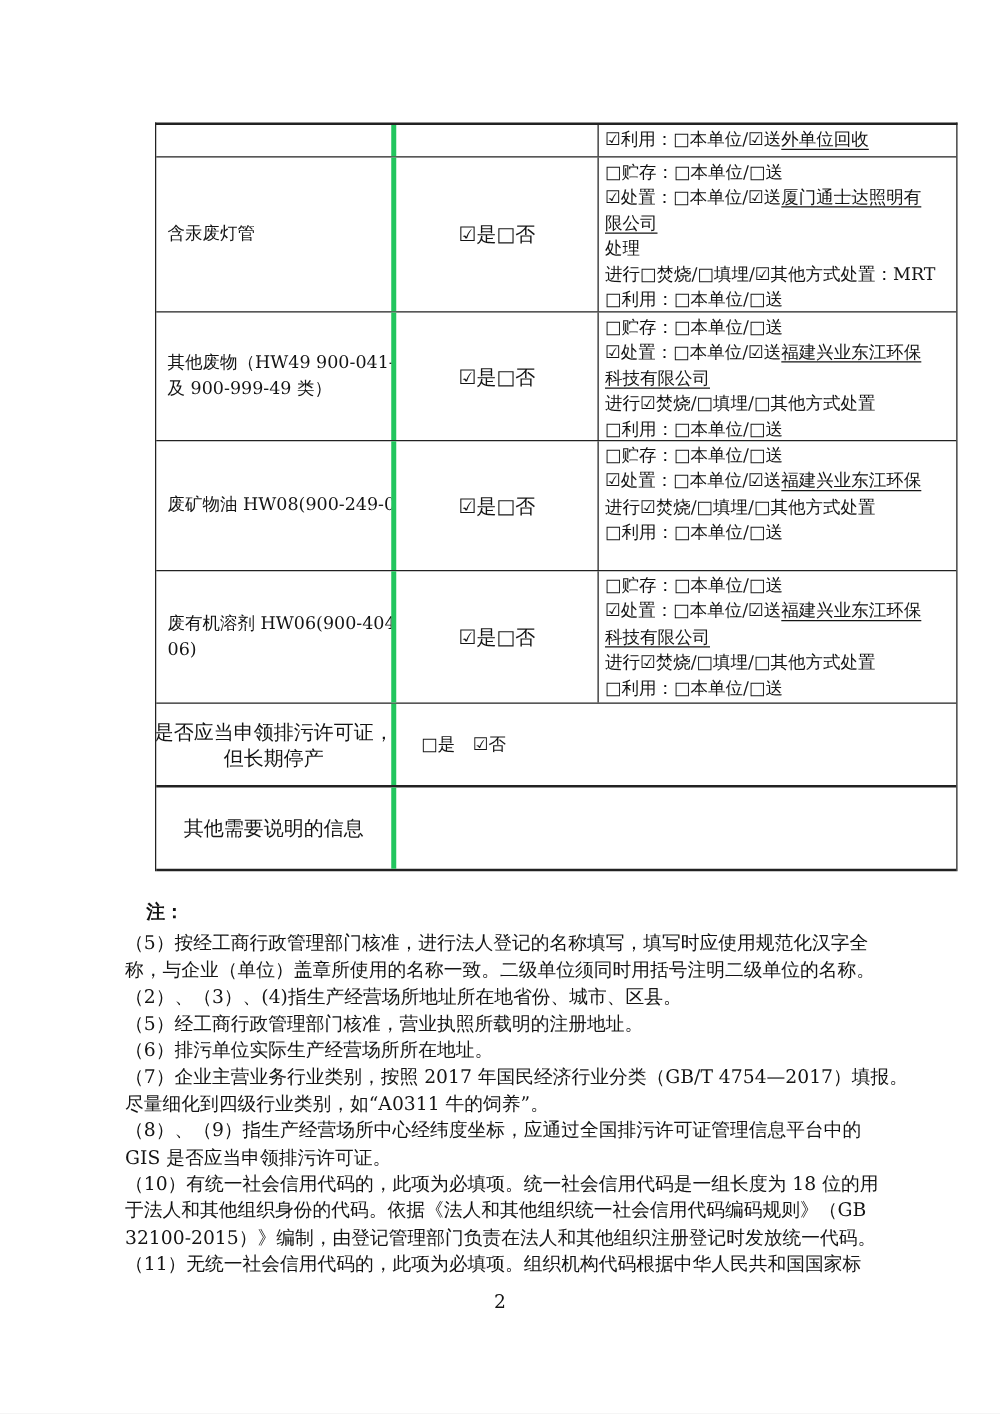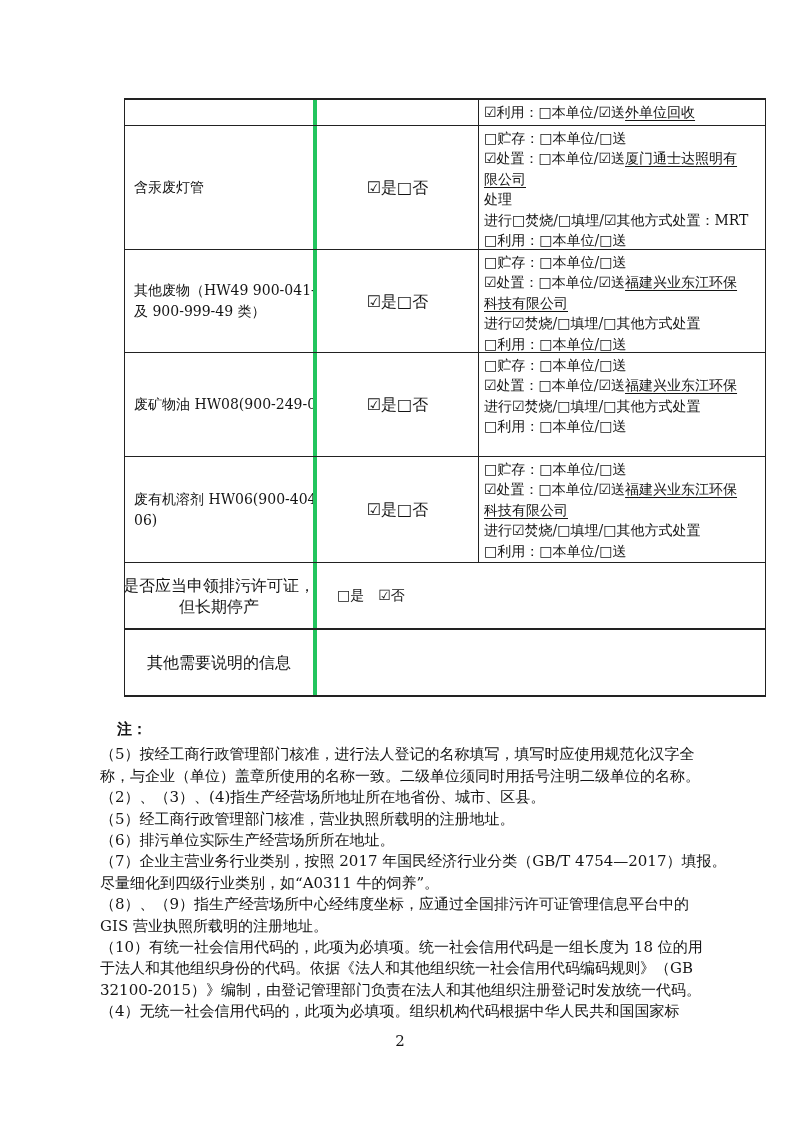--- a/index.html
+++ b/index.html
@@ -129,22 +129,22 @@
     <div class="notes-label">注：</div>
     <div id="notes-lines">
         <div class="note-line">（5）按经工商行政管理部门核准，进行法人登记的名称填写，填写时应使用规范化汉字全</div>
         <div class="note-line">称，与企业（单位）盖章所使用的名称一致。二级单位须同时用括号注明二级单位的名称。</div>
         <div class="note-line">（2）、（3）、(4)指生产经营场所地址所在地省份、城市、区县。</div>
         <div class="note-line">（5）经工商行政管理部门核准，营业执照所载明的注册地址。</div>
         <div class="note-line">（6）排污单位实际生产经营场所所在地址。</div>
         <div class="note-line">（7）企业主营业务行业类别，按照 2017 年国民经济行业分类（GB/T 4754—2017）填报。</div>
         <div class="note-line">尽量细化到四级行业类别，如“A0311 牛的饲养”。</div>
         <div class="note-line">（8）、（9）指生产经营场所中心经纬度坐标，应通过全国排污许可证管理信息平台中的</div>
-        <div class="note-line">GIS 营业执照所载明的注册地址。</div>
+        <div class="note-line">GIS 是否应当申领排污许可证。</div>
         <div class="note-line">（10）有统一社会信用代码的，此项为必填项。统一社会信用代码是一组长度为 18 位的用</div>
         <div class="note-line">于法人和其他组织身份的代码。依据《法人和其他组织统一社会信用代码编码规则》（GB</div>
         <div class="note-line">32100-2015）》编制，由登记管理部门负责在法人和其他组织注册登记时发放统一代码。</div>
-        <div class="note-line">（4）无统一社会信用代码的，此项为必填项。组织机构代码根据中华人民共和国国家标</div>
+        <div class="note-line">（11）无统一社会信用代码的，此项为必填项。组织机构代码根据中华人民共和国国家标</div>
       </div>
   </div>
 
   <div class="page-number">2</div>
 </div>
 
 </body></html>

